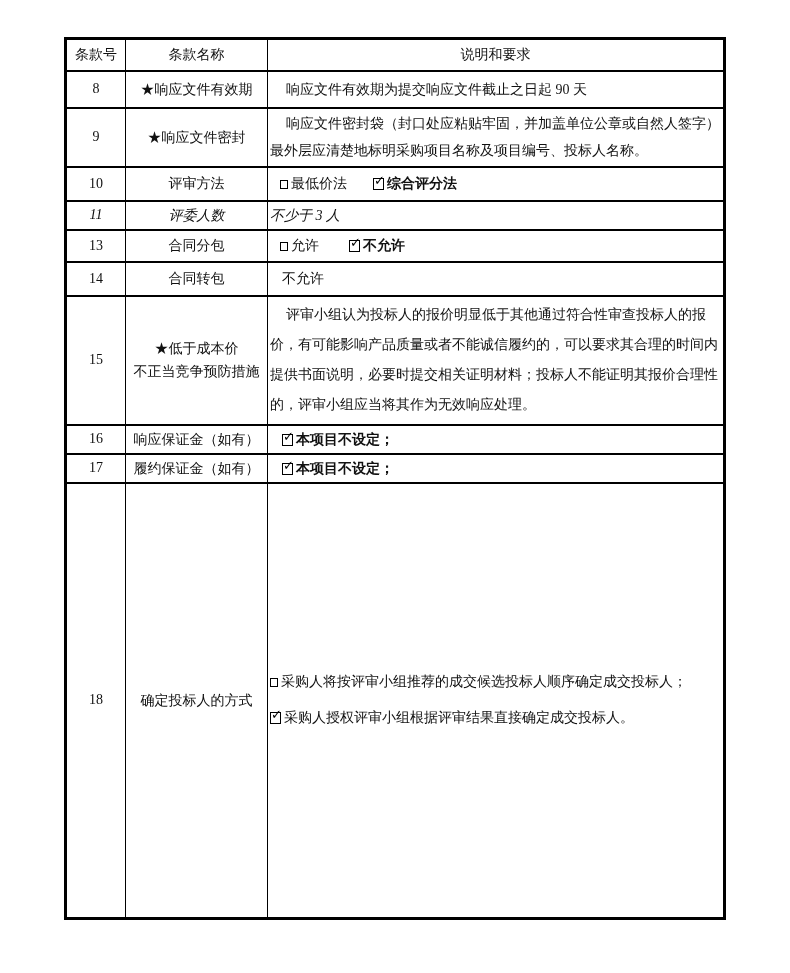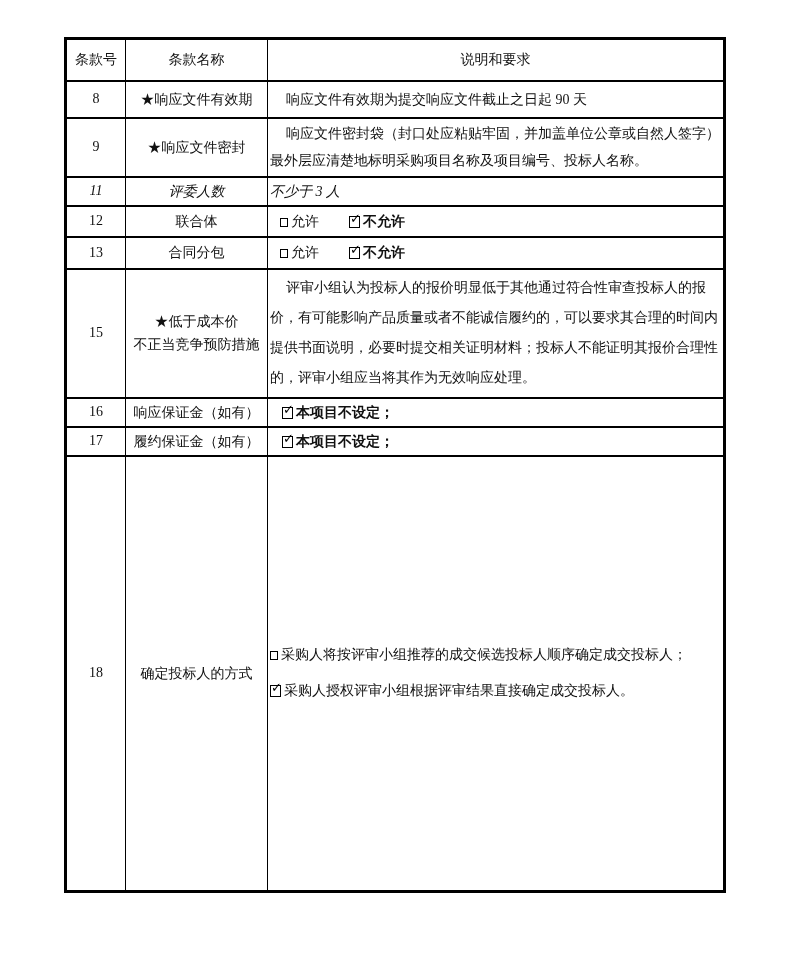--- a/index.html
+++ b/index.html
@@ -80,21 +80,21 @@
 <body>
 
 <div class="page">
   <table class="clauses">
     <colgroup>
         <col class="c1">
         <col class="c2">
         <col class="c3">
       </colgroup>
     <thead>
-      <tr style="height:42px">
+      <tr style="height:32px">
         <th>条款号</th>
         <th>条款名称</th>
         <th>说明和要求</th>
       </tr>
     </thead>
     <tbody id="table-body">
         <tr style="height: 37px;">
           <td class="num-cell"><span>8</span></td>
           <td class="name-cell">
             <div>★响应文件有效期</div>
@@ -110,50 +110,61 @@
           <td class="name-cell">
             <div>★响应文件密封</div>
           </td>
           <td class="desc-cell">
             <div class="desc-inner">
               <div class="line first"><span><span>响应文件密封袋（封口处应粘贴牢固，并加盖单位公章或自然人签字）</span></span></div>
               <div class="line flush"><span><span>最外层应清楚地标明采购项目名称及项目编号、投标人名称。</span></span></div>
             </div>
           </td>
         </tr>
+        <tr style="height: 34px;">
+          <td class="num-cell"><span>10</span></td>
+          <td class="name-cell">
+            <div>评审方法</div>
+          </td>
+          <td class="desc-cell">
+            <div class="desc-inner">
+              <div class="line pad"><span><span class="cb"></span><span>最低价法</span></span><span style="margin-left: 26px;"><span class="cb checked"><span class="check">✓</span></span><span class="bold">综合评分法</span></span></div>
+            </div>
+          </td>
+        </tr>
         <tr style="height: 28px; font-style: italic;">
           <td class="num-cell"><span>11</span></td>
           <td class="name-cell">
             <div>评委人数</div>
           </td>
           <td class="desc-cell">
             <div class="desc-inner">
               <div class="line flush"><span><span>不少于 3 人</span></span></div>
             </div>
           </td>
         </tr>
-        <tr style="height: 31px;">
-          <td class="num-cell"><span>12</span></td>
-          <td class="name-cell">
-            <div>联合体</div>
-          </td>
-          <td class="desc-cell">
-            <div class="desc-inner">
-              <div class="line pad"><span><span class="cb"></span><span>允许</span></span><span style="margin-left: 30px;"><span class="cb checked"><span class="check">✓</span></span><span class="bold">不允许</span></span></div>
-            </div>
-          </td>
-        </tr>
         <tr style="height: 32px;">
           <td class="num-cell"><span>13</span></td>
           <td class="name-cell">
             <div>合同分包</div>
           </td>
           <td class="desc-cell">
             <div class="desc-inner">
               <div class="line pad"><span><span class="cb"></span><span>允许</span></span><span style="margin-left: 30px;"><span class="cb checked"><span class="check">✓</span></span><span class="bold">不允许</span></span></div>
+            </div>
+          </td>
+        </tr>
+        <tr style="height: 34px;">
+          <td class="num-cell"><span>14</span></td>
+          <td class="name-cell">
+            <div>合同转包</div>
+          </td>
+          <td class="desc-cell">
+            <div class="desc-inner">
+              <div class="line pad14"><span><span>不允许</span></span></div>
             </div>
           </td>
         </tr>
         <tr style="height: 129px;">
           <td class="num-cell"><span>15</span></td>
           <td class="name-cell">
             <div>★低于成本价</div>
             <div>不正当竞争预防措施</div>
           </td>
           <td class="desc-cell">

